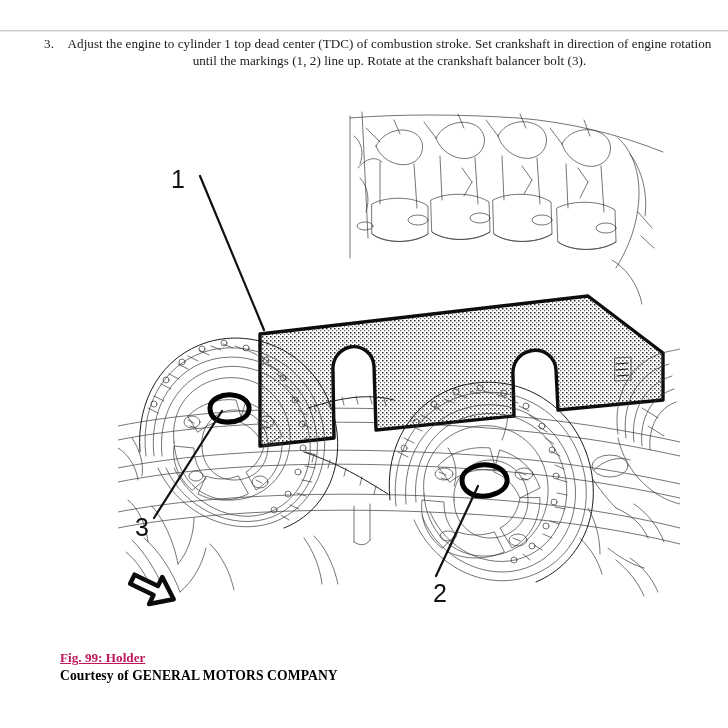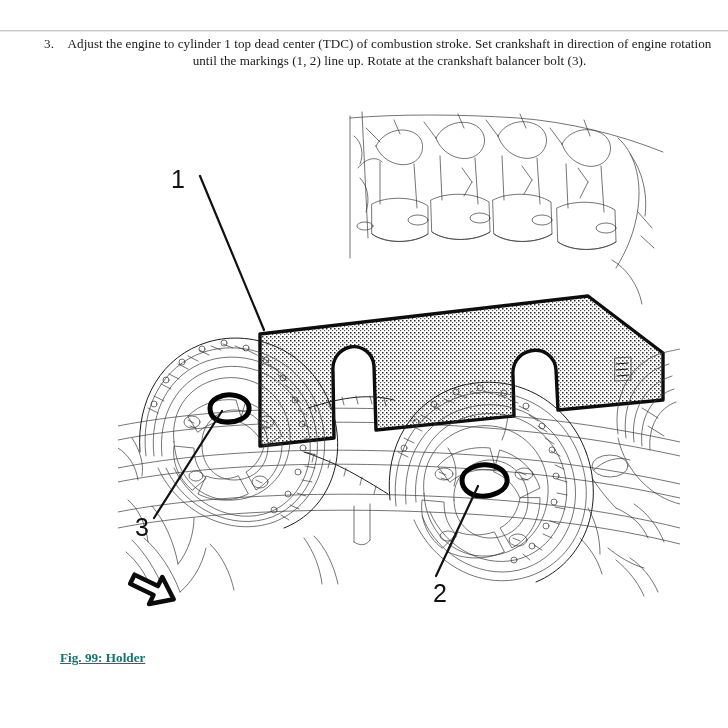--- a/index.html
+++ b/index.html
@@ -78,21 +78,21 @@
     left: 60px;
     top: 648px;
     width: 620px;
   }
   .fig-link {
     display: inline-block;
     font-family: "Liberation Serif", "DejaVu Serif", serif;
     font-weight: bold;
     font-size: 13.2px;
     line-height: 16px;
-    color: #0f766e;
+    color: #be185d;
     text-decoration: underline;
     text-underline-offset: 1px;
     cursor: pointer;
   }
   .courtesy {
     display: block;
     margin-top: 1px;
     font-family: "Liberation Serif", "DejaVu Serif", serif;
     font-weight: bold;
     font-size: 13.6px;
@@ -378,15 +378,16 @@
         <g transform="translate(20,455) rotate(26)">
           <path fill="#ffffff" stroke="#0b0b0b" stroke-width="4.5" stroke-linejoin="round" d="M2,12 L28,12 L28,2 L48,17 L28,32 L28,22 L2,22 Z"></path>
         </g>
 
       </g>
     </svg>
   </div>
 
   <div class="caption">
     <span class="fig-link">Fig. 99: Holder</span>
+    <span class="courtesy">Courtesy of GENERAL MOTORS COMPANY</span>
   </div>
 
 </div>
 
 </body></html>

